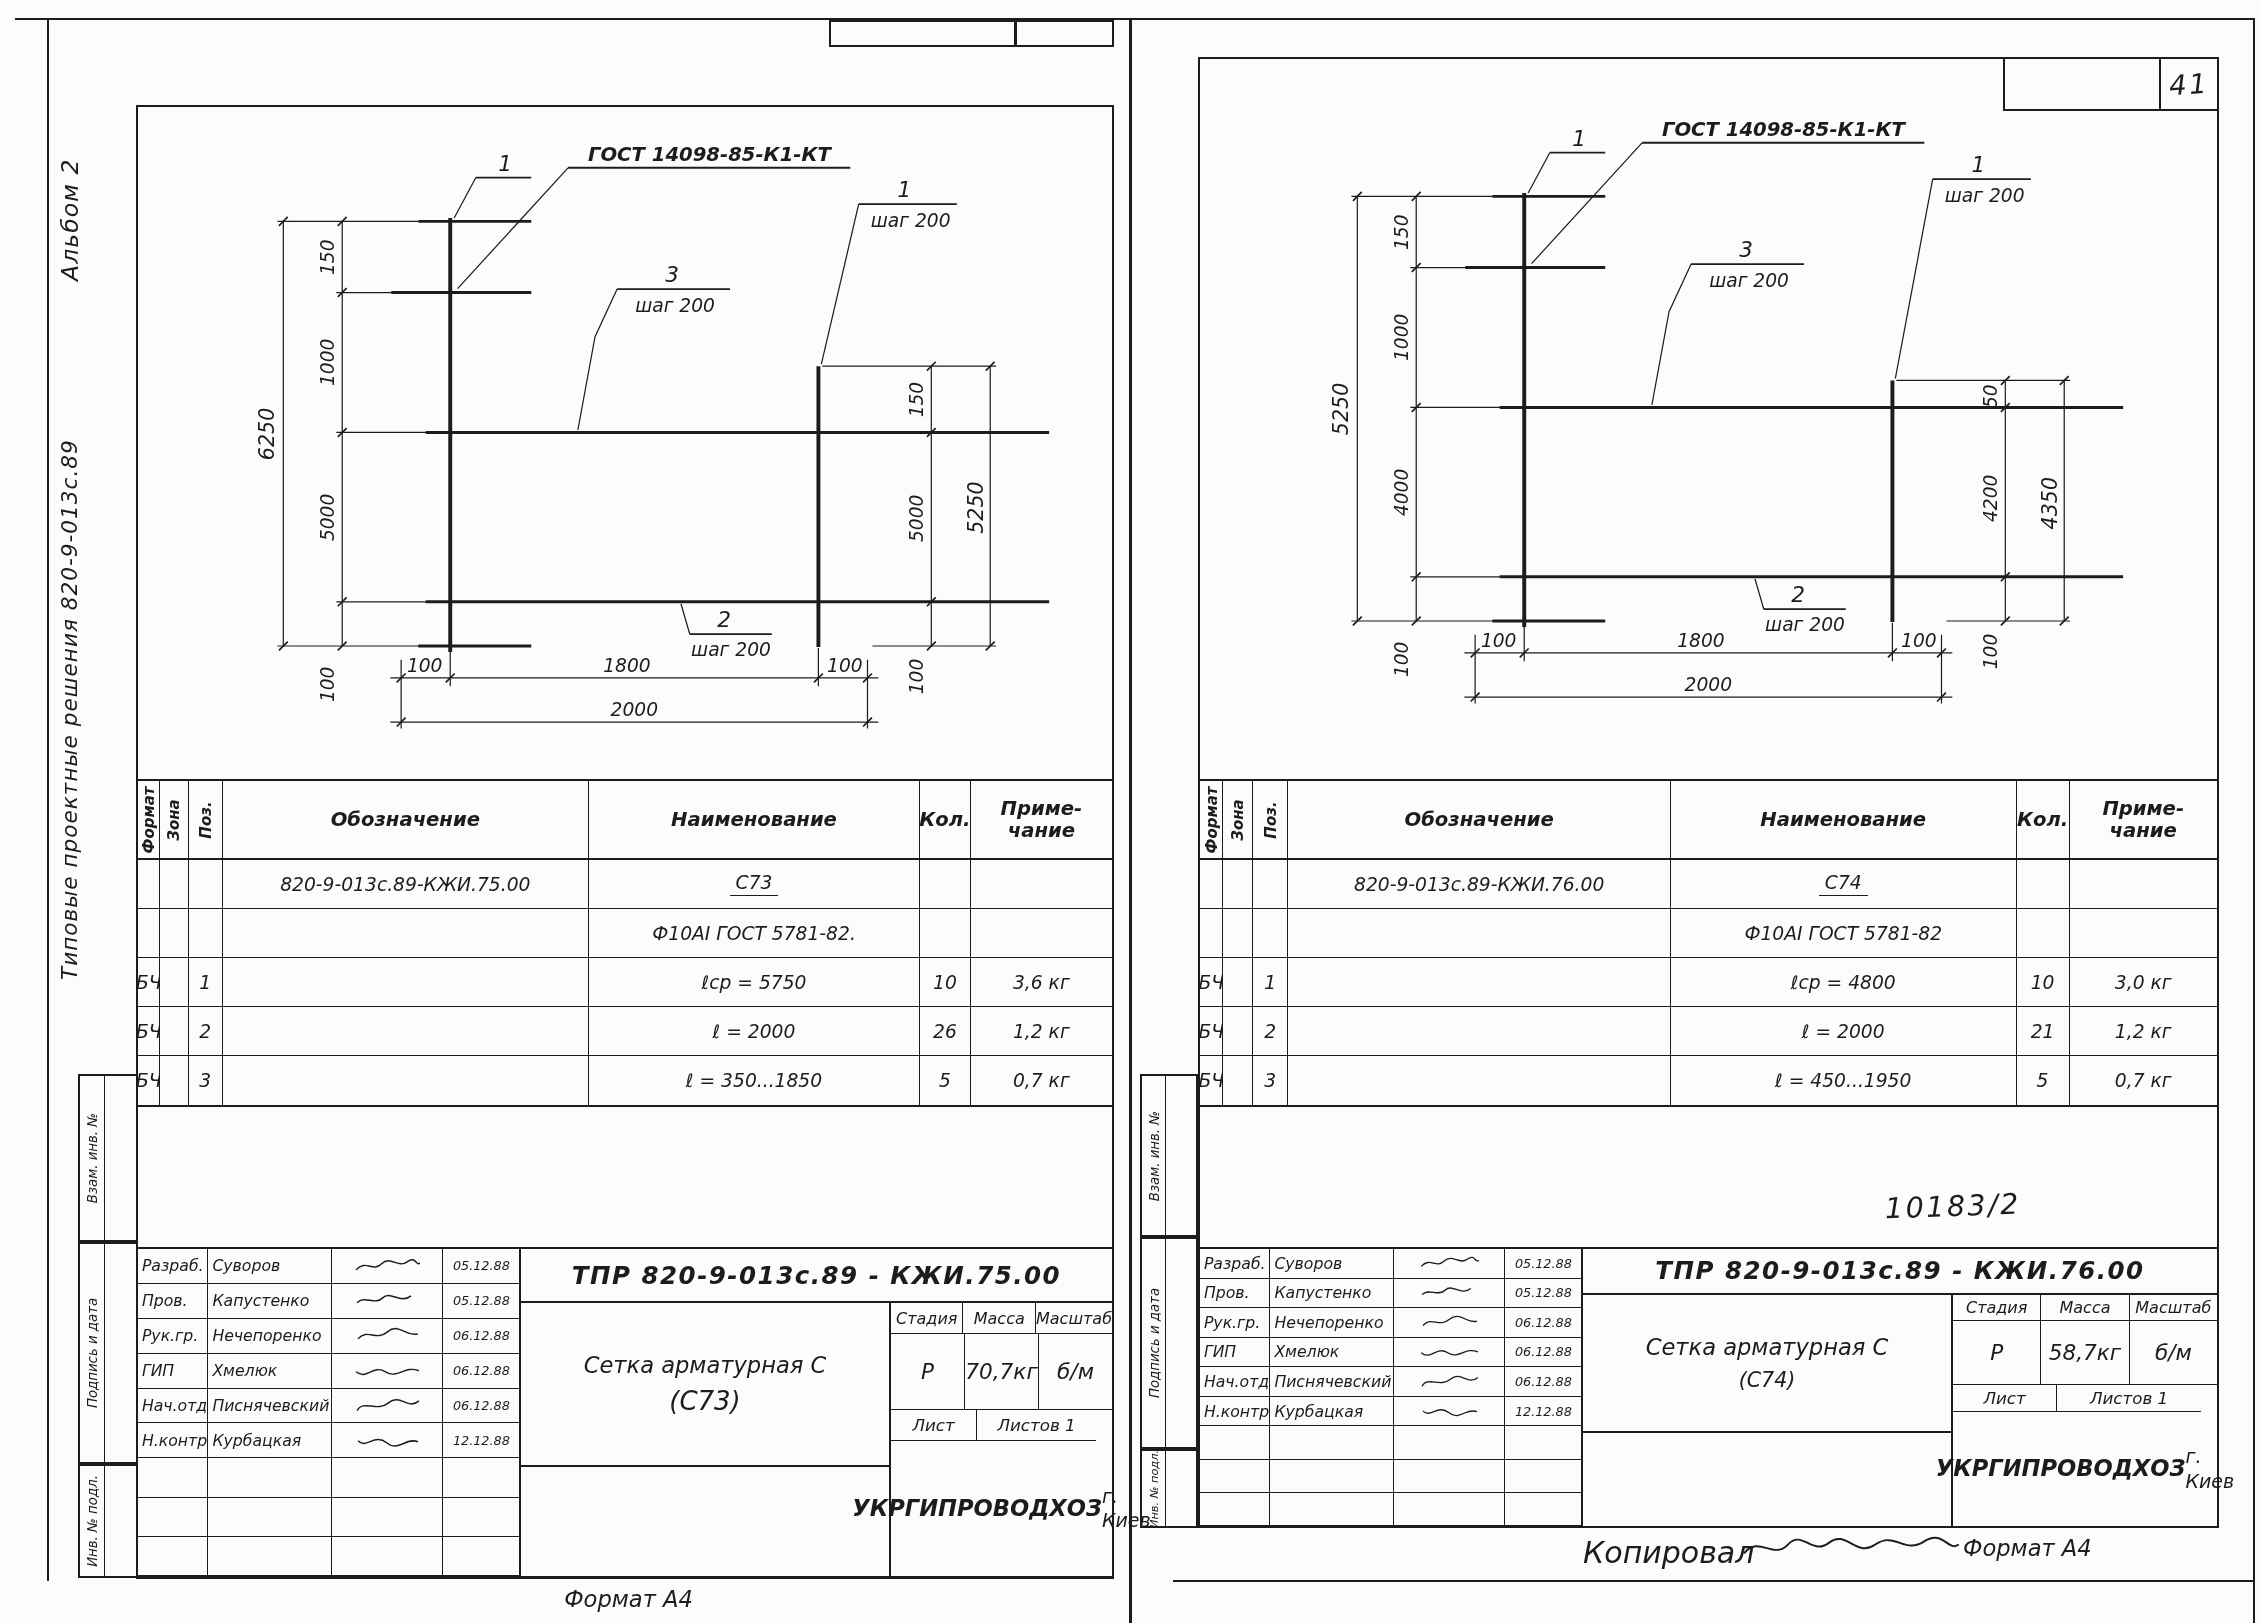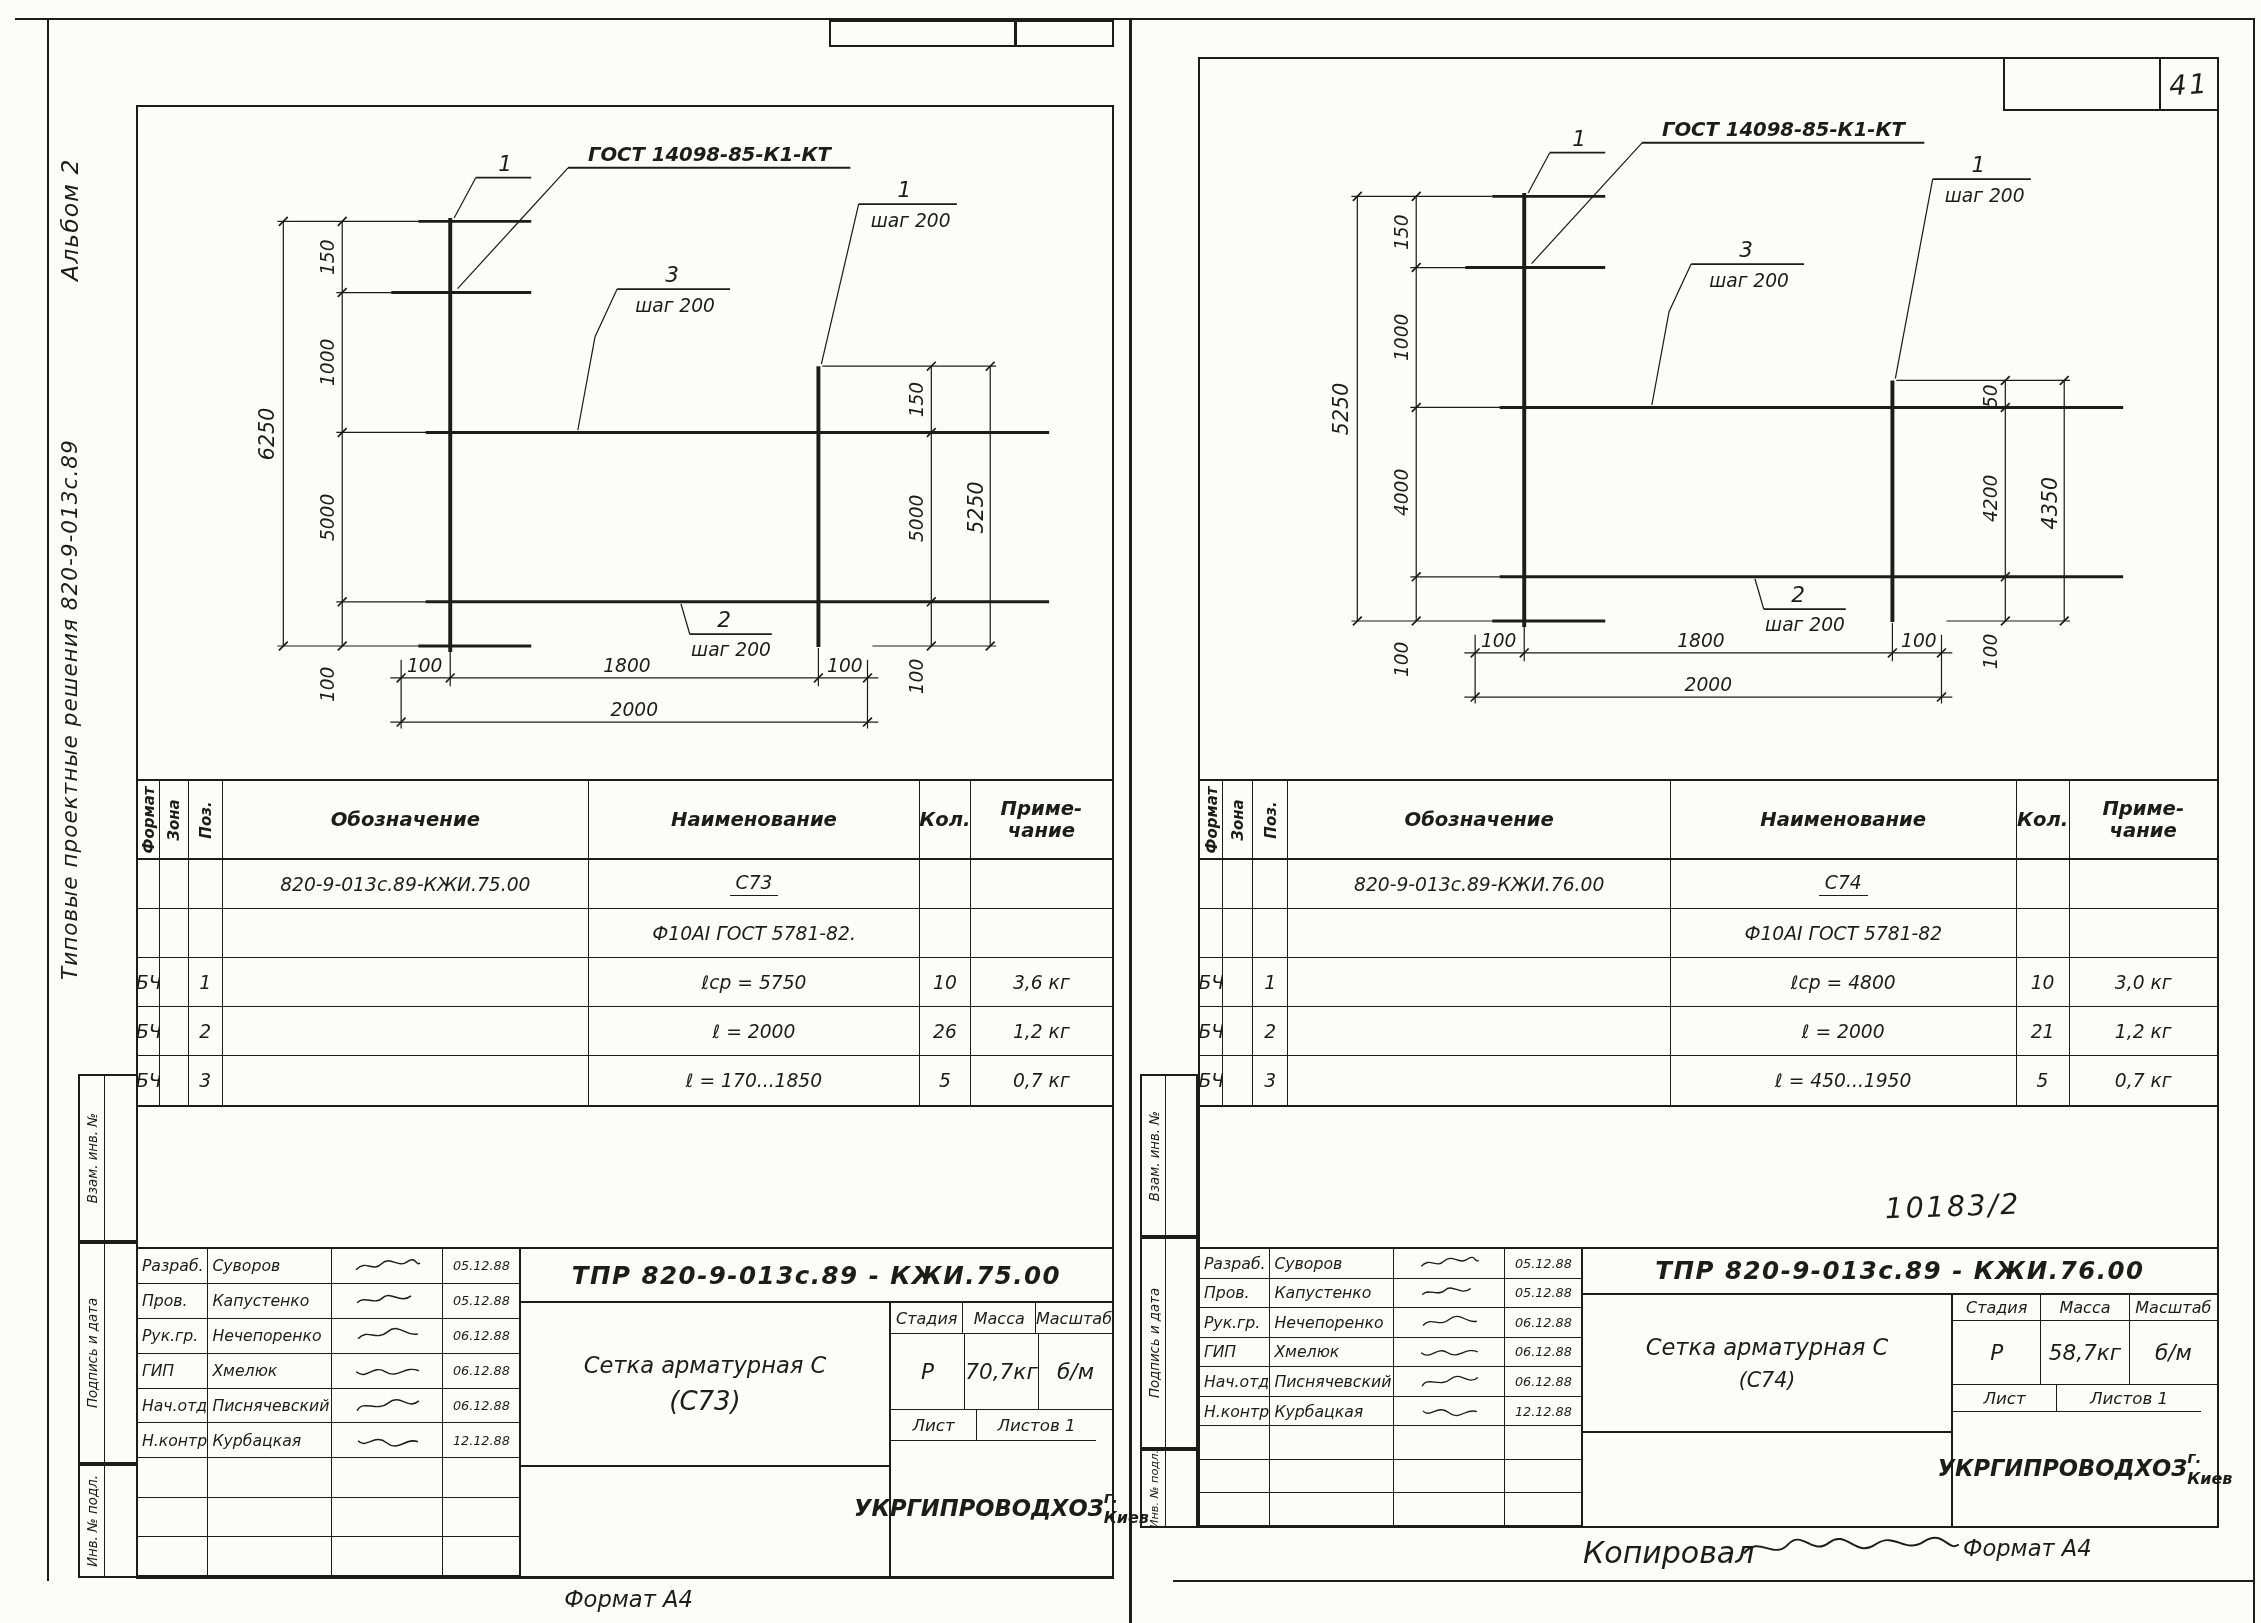--- a/index.html
+++ b/index.html
@@ -45,21 +45,21 @@
   .tb-sval{position:absolute;left:753px;top:26.1%;right:0;height:23.1%;display:flex}
   .tb-sval>div{flex:1;border-right:1.5px solid #1c1c1c;border-bottom:1.5px solid #1c1c1c;display:flex;
         align-items:center;justify-content:center;font-size:21.6px}
   .tb-sval>div:last-child{border-right:none}
   .tb-list{position:absolute;left:753px;top:49.2%;right:16px;height:9.5%;display:flex}
   .tb-list>div{border-bottom:1.5px solid #1c1c1c;display:flex;align-items:center;justify-content:center;font-size:16.7px}
   .tb-list>div:first-child{width:42%;border-right:1.5px solid #1c1c1c}
   .tb-list>div:last-child{flex:1}
   .tb-org{position:absolute;left:753px;top:58.7%;right:0;bottom:0;display:flex;flex-direction:row;
         align-items:center;justify-content:center;font-size:22.6px;font-weight:600;line-height:1.3}
-  .tb-org .city{font-size:16px;font-weight:700}
+  .tb-org .city{font-size:19px;font-weight:400}
   
   .stamp{position:absolute;border:2px solid #1c1c1c;display:flex}
   .stamp .lab{width:45%;border-right:1.5px solid #1c1c1c;position:relative}
   .stamp .lab span{position:absolute;left:50%;top:50%;transform:translate(-50%,-50%) rotate(-90deg);
         white-space:nowrap;font-size:13.3px}
   .stamp .sp{flex:1}
   .hand{letter-spacing:2.5px}
   svg text{font-family:"DejaVu Sans",sans-serif;font-style:italic}
 </style>
 </head>
@@ -213,21 +213,21 @@
     <div>2</div>
       <div></div>
     <div>ℓ = 2000</div>
     <div>26</div>
     <div>1,2 кг</div>
 
     <div>БЧ</div>
       <div></div>
     <div>3</div>
       <div></div>
-    <div>ℓ = 170...1850</div>
+    <div>ℓ = 350...1850</div>
     <div>5</div>
     <div>0,7 кг</div>
   </div>
 
   <div class="tb" style="left:136px;top:1247px;width:978px;height:331px">
     <div class="tb-sig">
       <div class="role">Разраб.</div>
       <div>Суворов</div>
       <div class="sg">
           <svg width="69" height="19.6" viewBox="0 0 140 40">

